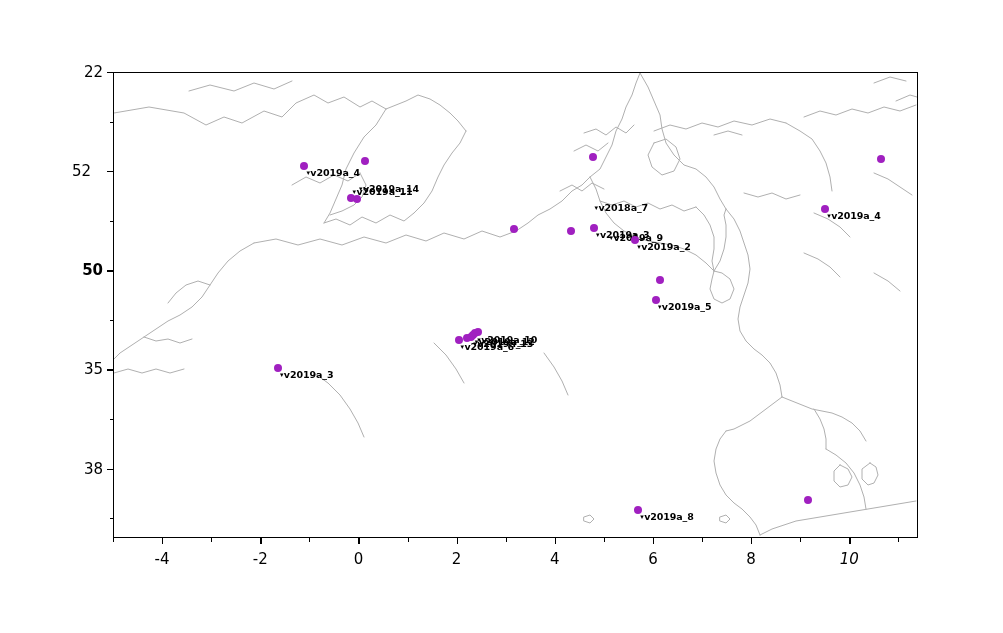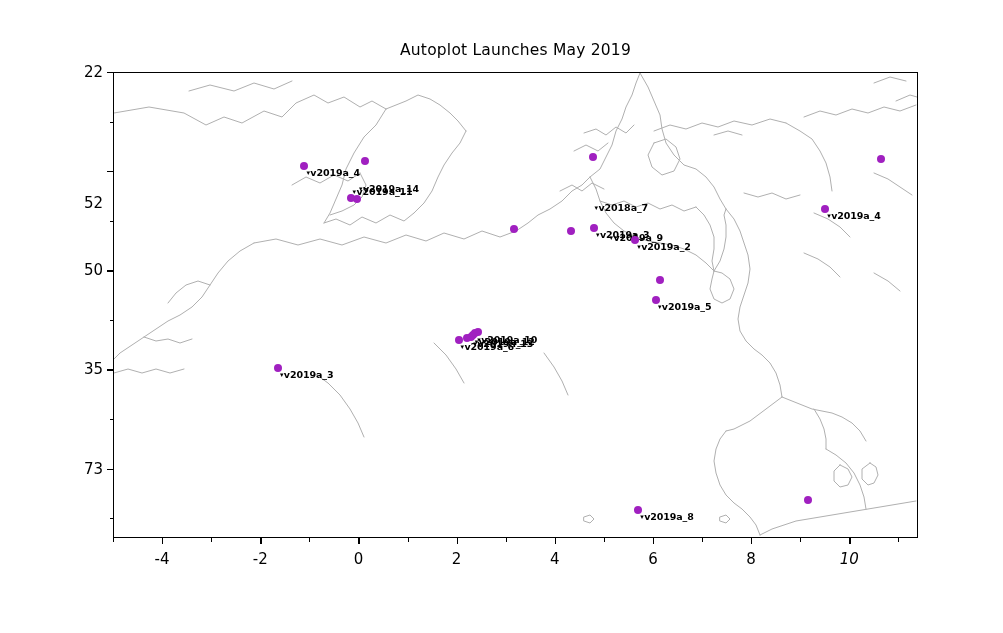--- a/index.html
+++ b/index.html
@@ -105,21 +105,20 @@
     text-align: right;
     transform: translateY(-50%);
     white-space: nowrap;
   }
 </style>
 </head>
 <body>
 
 <div id="figure">
 
-  <div id="chart-title">Autoplot Launches May 2019</div>
 
   <div id="plot-area">
 
     <svg id="map-layer" viewBox="0 0 805 466" preserveAspectRatio="none">
       <g fill="none" stroke="#b0b0b0" stroke-width="1" stroke-linejoin="round" stroke-linecap="round">
 
         <path d="M0,40 L35,34 L70,40 L92,52 L110,44 L128,50 L150,38 L168,44 L182,30 L200,22 L214,30 L230,24 L246,34 L258,28 L272,36"></path>
         <path d="M75,18 L96,12 L120,18 L140,10 L160,16 L178,8"></path>
         <path d="M272,36 L262,52 L250,64 L240,80 L232,96 L228,112 L222,126 L216,140 L210,150"></path>
         <path d="M210,150 L222,146 L236,152 L248,144 L262,150 L276,142 L290,148 L300,140"></path>
@@ -254,24 +253,24 @@
       <div class="tick-major-x" style="left: 751.11px; top: 538px;"></div>
       <div class="xticklabel" style="left: 751.11px; top: 550px;">8</div>
       <div class="tick-major-x" style="left: 849.28px; top: 538px;"></div>
       <div class="xticklabel" style="left: 849.28px; top: 550px; font-style: italic;">10</div>
       <div class="tick-minor-y" style="left: 109.5px; top: 518.17px;"></div>
       <div class="tick-minor-y" style="left: 109.5px; top: 419.021px;"></div>
       <div class="tick-minor-y" style="left: 109.5px; top: 319.872px;"></div>
       <div class="tick-minor-y" style="left: 109.5px; top: 220.723px;"></div>
       <div class="tick-minor-y" style="left: 109.5px; top: 121.574px;"></div>
       <div class="tick-major-y" style="left: 107px; top: 468.596px;"></div>
-      <div class="yticklabel" style="left: 65px; top: 468.596px; width: 38px;">73</div>
+      <div class="yticklabel" style="left: 65px; top: 468.596px; width: 38px;">38</div>
       <div class="tick-major-y" style="left: 107px; top: 369.447px;"></div>
       <div class="yticklabel" style="left: 65px; top: 369.447px; width: 38px;">35</div>
       <div class="tick-major-y" style="left: 107px; top: 270.298px;"></div>
-      <div class="yticklabel" style="left: 65px; top: 270.298px; width: 38px;">50</div>
+      <div class="yticklabel" style="left: 65px; top: 270.298px; width: 38px; font-weight: bold;">50</div>
       <div class="tick-major-y" style="left: 107px; top: 171.149px;"></div>
-      <div class="yticklabel" style="left: 65px; top: 171.149px; width: 38px; margin-top: 32px;">52</div>
+      <div class="yticklabel" style="left: 53px; top: 171.149px; width: 38px;">52</div>
       <div class="tick-major-y" style="left: 107px; top: 72px;"></div>
       <div class="yticklabel" style="left: 65px; top: 72px; width: 38px;">22</div>
     </div>
 
 </div>
 
 </body></html>

